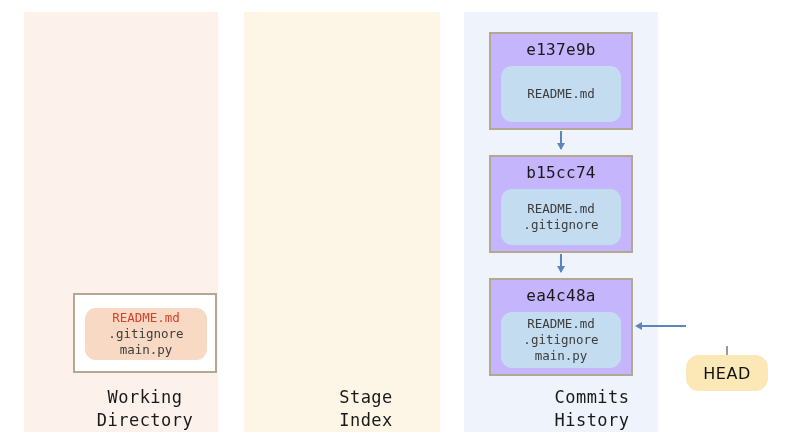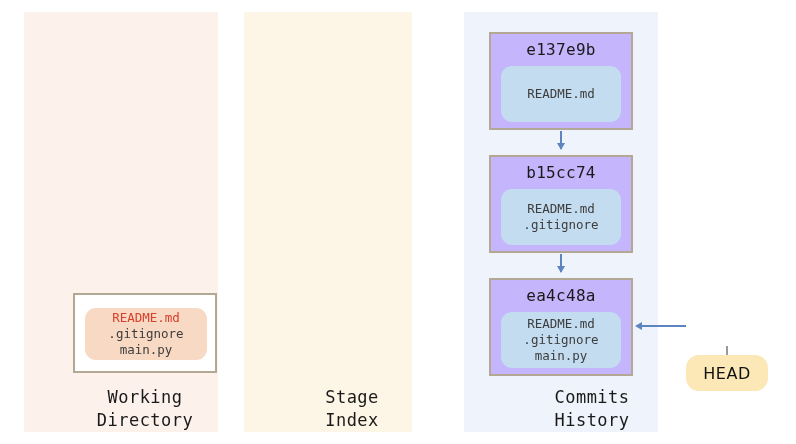--- a/index.html
+++ b/index.html
@@ -21,21 +21,21 @@
     width: 796px;
     height: 444px;
   }
 
   
   .panel {
     position: absolute;
     box-sizing: border-box;
   }
   #panel-working  { left: 24px;  top: 12px; width: 194px; height: 420px; background: #fdf1ec; }
-  #panel-stage    { left: 244px; top: 12px; width: 168px; height: 420px; background: #fdf5e6; }
+  #panel-stage    { left: 244px; top: 12px; width: 196px; height: 420px; background: #fdf5e6; }
   #panel-commits  { left: 464px; top: 12px; width: 194px; height: 420px; background: #eff3fb; }
 
   
   .caption {
     position: absolute;
     width: 100%;
     left: 0;
     text-align: center;
     color: #1a1a1a;
     font-size: 17px;

